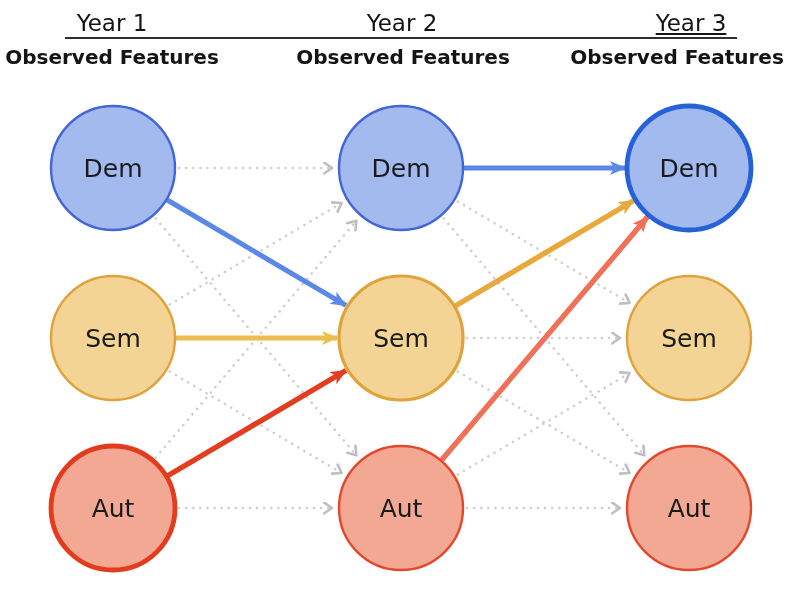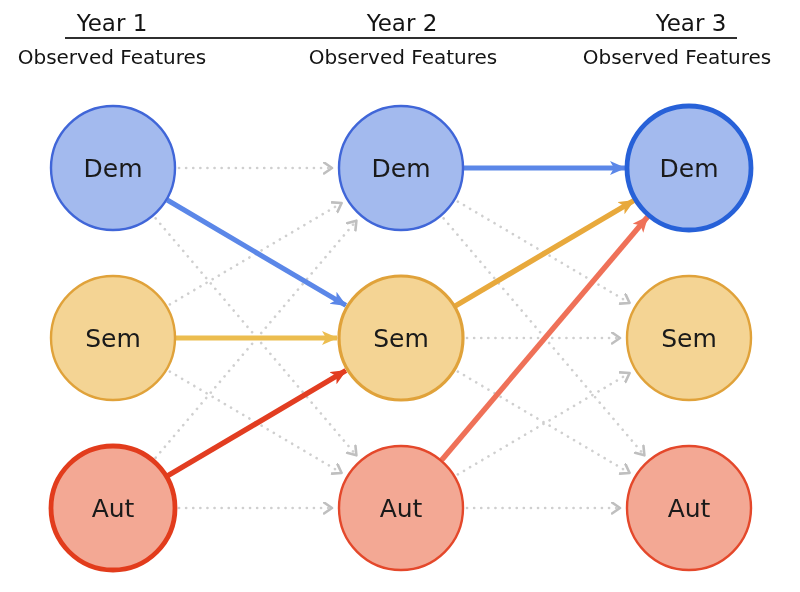--- a/index.html
+++ b/index.html
@@ -6,36 +6,36 @@
   .canvas{
     position:relative;width:800px;height:592px;background:#ffffff;overflow:hidden;
     font-family:"DejaVu Sans","Liberation Sans",sans-serif;color:#111;
   }
   .year-label{
     position:absolute;top:10px;transform:translateX(-50%);
     font-size:23px;white-space:nowrap;color:#141414;
   }
   .obs-label{
     position:absolute;top:45px;transform:translateX(-50%);
-    font-size:20px;white-space:nowrap;color:#141414;
+    font-size:20px;white-space:nowrap;color:#141414;font-weight:bold;
   }
   .header-rule{
     position:absolute;left:65px;top:37px;width:672px;height:2px;background:#2f2f2f;
   }
   svg.diagram{position:absolute;left:0;top:0;}
   text.node-text{font-family:"DejaVu Sans","Liberation Sans",sans-serif;font-size:25px;fill:#1a1a1a;}
 </style>
 </head>
 <body>
 
 <div class="canvas">
 
   <div class="year-label" id="year-0" style="left: 112px;">Year 1</div>
   <div class="year-label" id="year-1" style="left: 402px; text-align: right;">Year 2</div>
-  <div class="year-label" id="year-2" style="left: 691px;">Year 3</div>
+  <div class="year-label" id="year-2" style="left: 691px; text-decoration: underline;">Year 3</div>
   <div class="header-rule"></div>
   <div class="obs-label" id="obs-0" style="left: 112px;">Observed Features</div>
   <div class="obs-label" id="obs-1" style="left: 403px;">Observed Features</div>
   <div class="obs-label" id="obs-2" style="left: 677px;">Observed Features</div>
 
   <svg class="diagram" width="800" height="592" viewBox="0 0 800 592">
     <defs id="svg-defs">
         <marker id="head-dotted" markerUnits="userSpaceOnUse" markerWidth="14" markerHeight="14" refX="9" refY="6.5" orient="auto">
           <path d="M1,1 L9,6.5 L1,12" fill="none" stroke="#bfbfbf" stroke-width="2.6" stroke-linecap="round" stroke-linejoin="round"></path>
         </marker>

